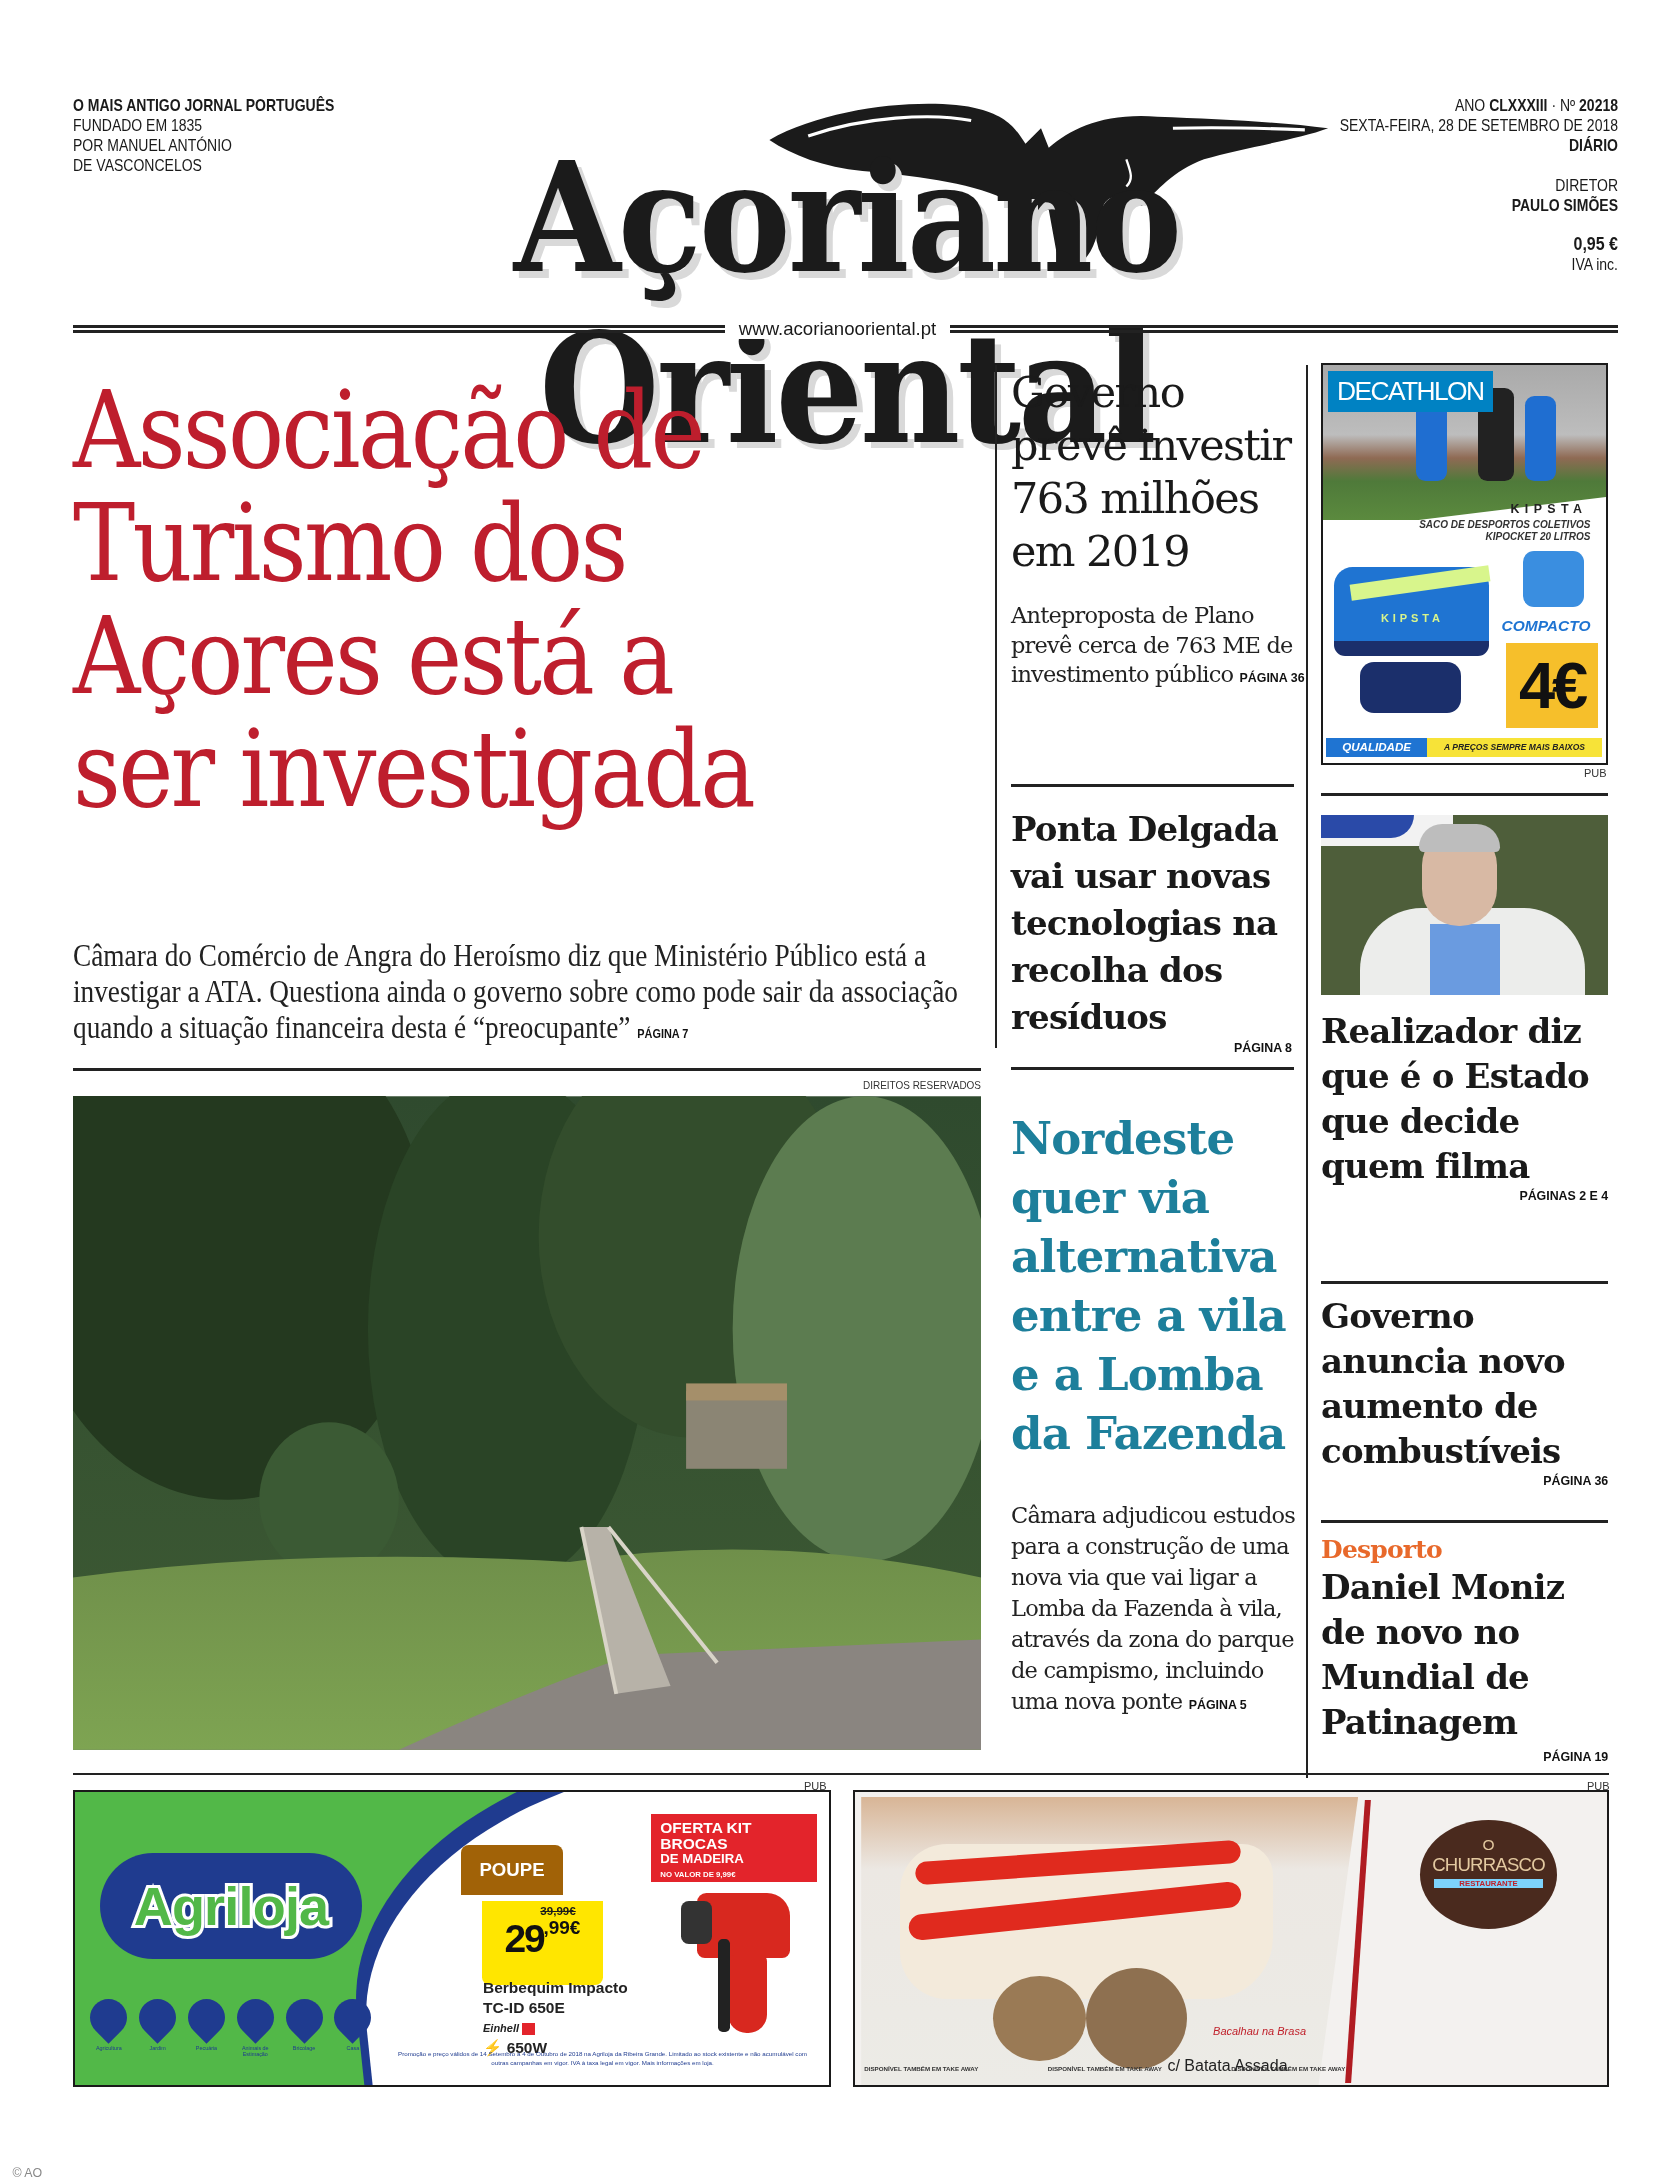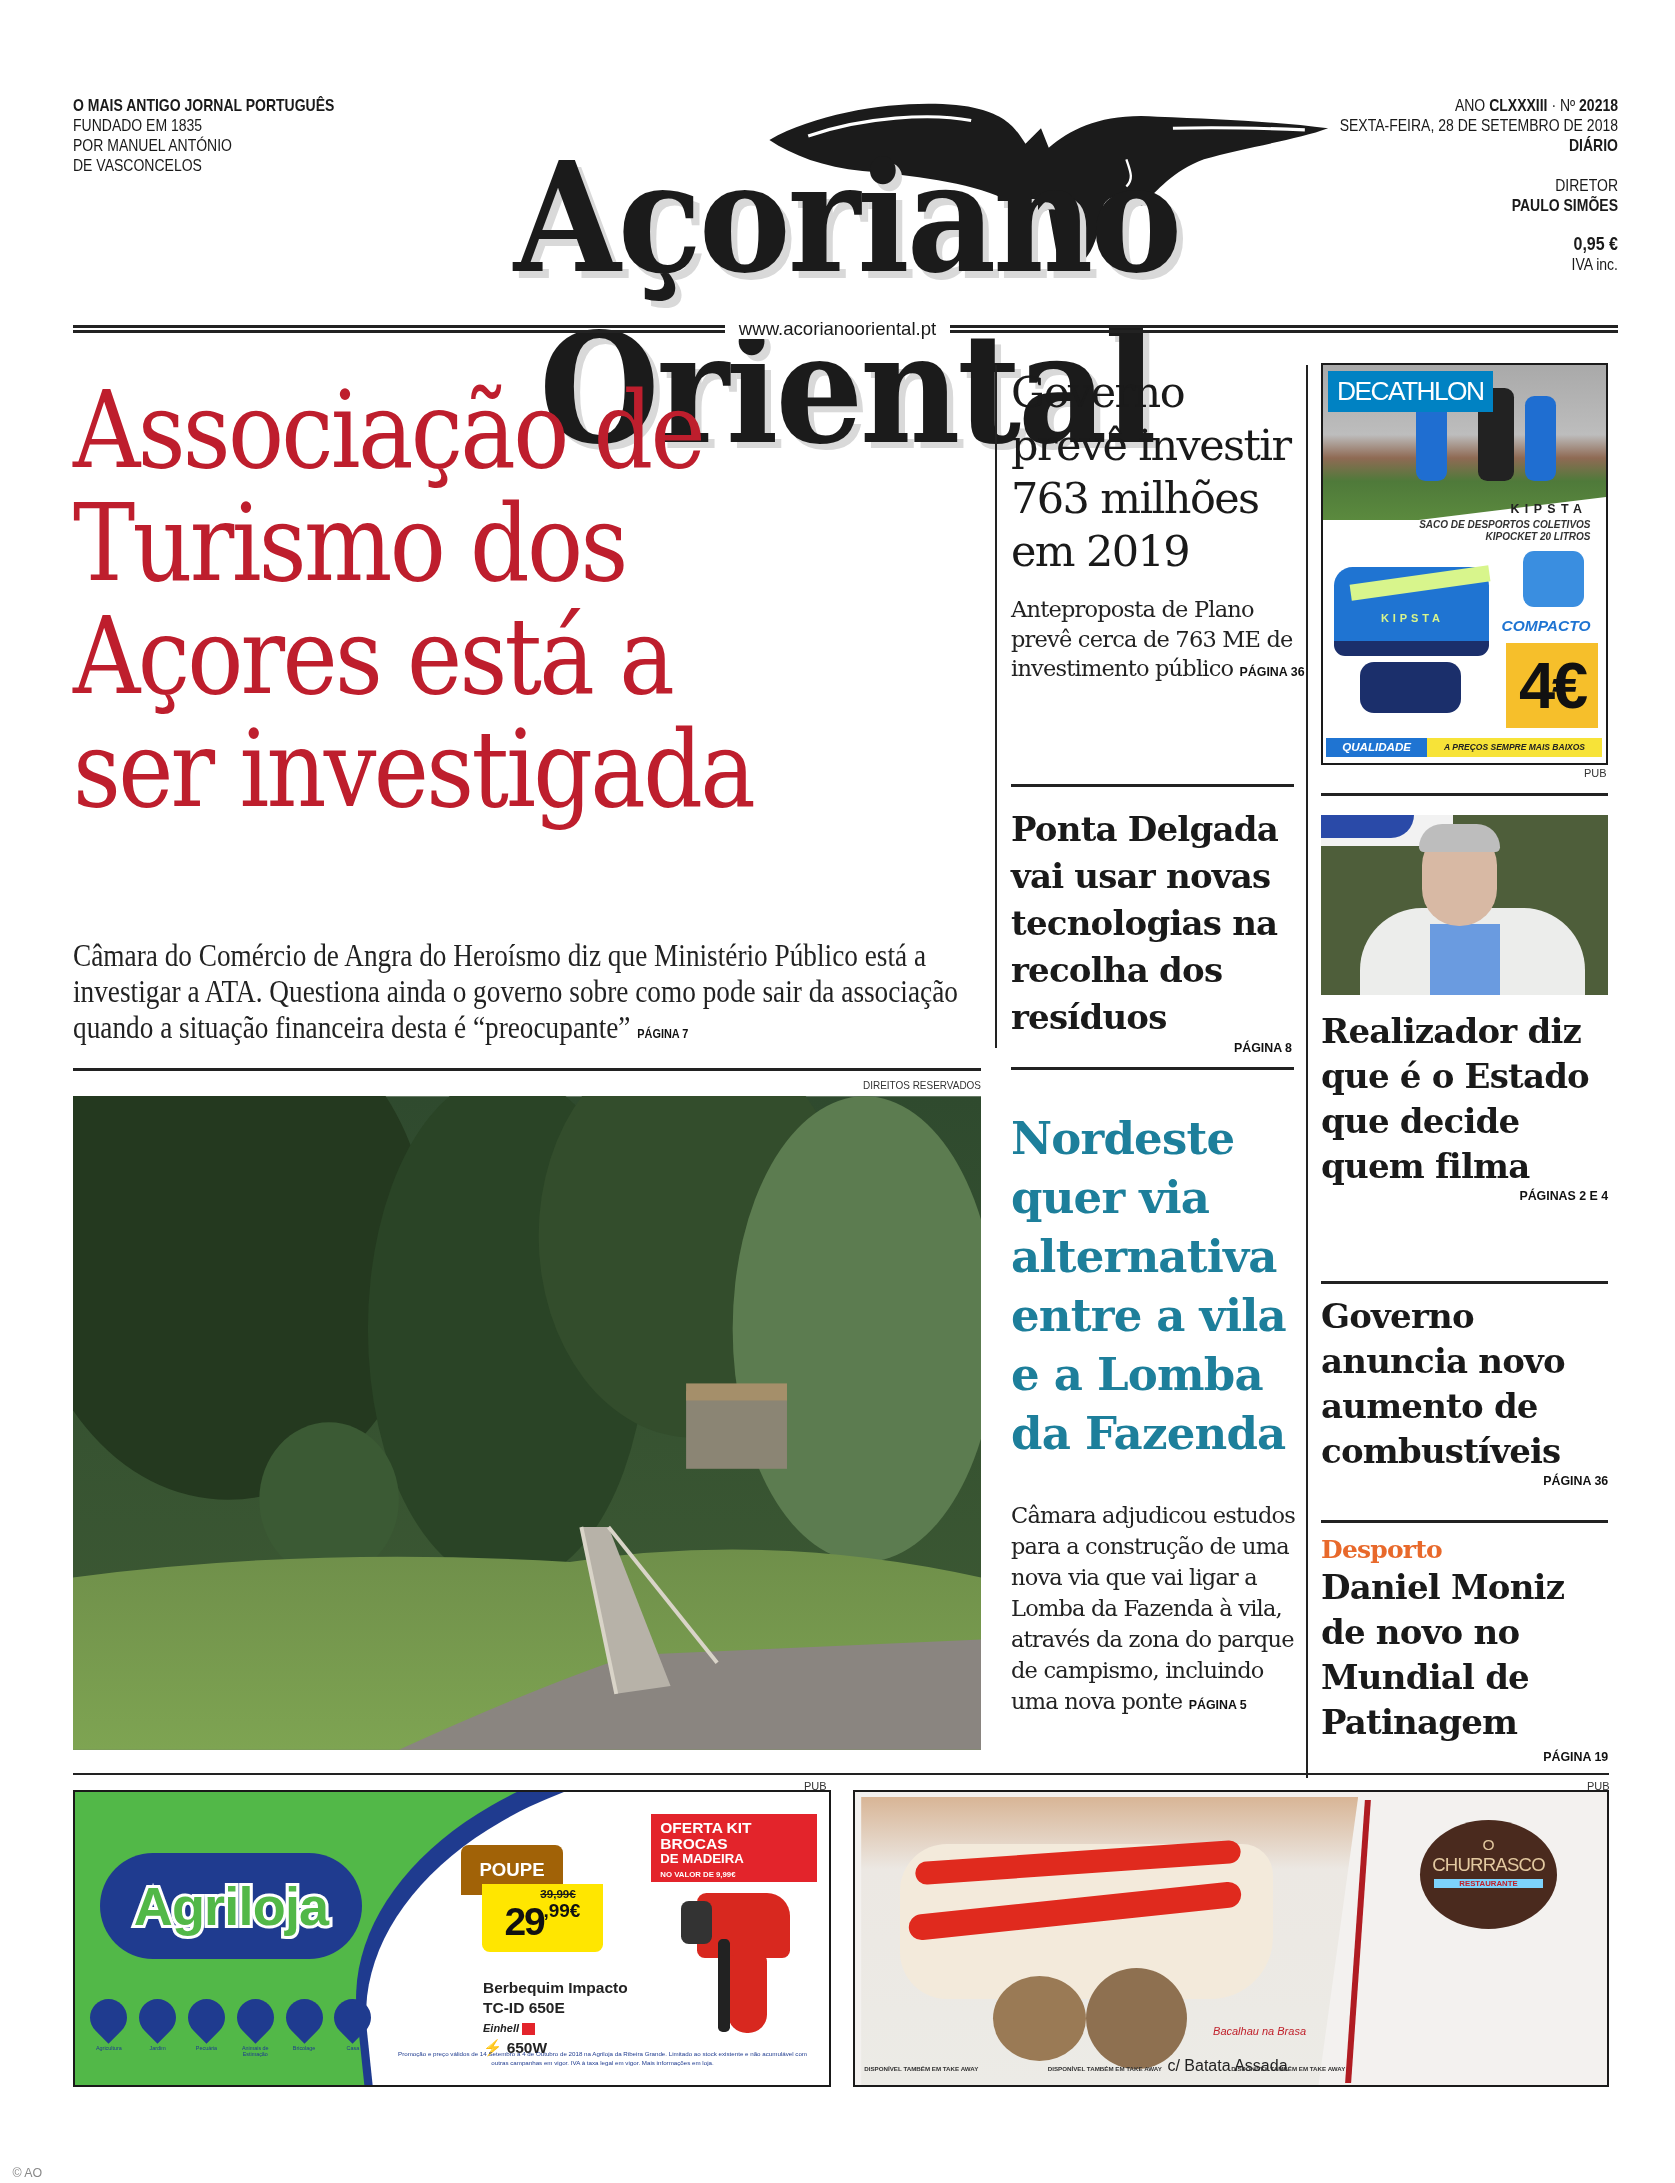--- a/index.html
+++ b/index.html
@@ -125,21 +125,21 @@
     <line x1="655" y1="555" x2="700" y2="770" stroke="#d9d4c8" stroke-width="5"></line>
     <line x1="690" y1="555" x2="830" y2="730" stroke="#d9d4c8" stroke-width="5"></line>
   </svg>
 </div>
 
 <div class="abs vrule" style="left:995px; top:365px; height:683px;"></div>
 <div class="abs vrule" style="left:1306px; top:365px; height:1413px;"></div>
 
 <div class="abs" style="left:1011px; top:366px; width:295px;">
   <div class="mid-h" style="font-size:43px; line-height:53px; font-weight:normal; font-family:'DejaVu Serif',serif; letter-spacing:-1.6px;">Governo prevê investir 763 milhões em 2019</div>
-  <div class="mid-dek" style="margin-top:17px; font-size:22.5px; line-height:29.5px; letter-spacing:-0.8px;">
+  <div class="mid-dek" style="margin-top:23px; font-size:22.5px; line-height:29.5px; letter-spacing:-0.8px;">
     <span>Anteproposta de Plano prevê cerca de 763 ME de investimento público</span>
     <span class="pg">PÁGINA 36</span>
   </div>
 </div>
 <div class="abs hrule" style="left:1011px; top:784px; width:283px;"></div>
 
 <div class="abs" style="left:1011px; top:806px; width:295px;">
   <div class="mid-h" style="font-size:34px; line-height:47px;">Ponta Delgada vai usar novas tecnologias na recolha dos resíduos</div>
   <div class="pg" style="text-align:right; padding-right:14px;">PÁGINA 8</div>
 </div>
@@ -240,21 +240,21 @@
         <div style="width:37px; height:37px; margin:0 auto; background:#1f3b8f; border-radius:50% 50% 50% 0; transform:rotate(-45deg);"></div>
         <div style="font-size:5.4px; color:#1f3b8f; margin-top:9.3px;">Casa</div>
       </div>
   </div>
   <div style="position:absolute; left:576px; top:22px; width:166px; height:68px; background:#e3242b; color:#fff; font-weight:bold; padding:6.2px 9.3px; line-height:15.5px;">
     <div style="font-size:15.5px;">OFERTA KIT BROCAS</div>
     <div style="font-size:13.2px;">DE MADEIRA</div>
     <div style="font-size:7.8px;">NO VALOR DE 9,99€</div>
   </div>
   <div style="position:absolute; left:386px; top:53px; width:102px; height:50px; background:#a16207; color:#fff; font-weight:bold; font-size:18.6px; line-height:50px; text-align:center; border-radius:7.8px 7.8px 0 0;">POUPE 25%</div>
-  <div style="position:absolute; left:407px; top:92px; width:121px; height:68px; background:#ffe600; border-radius:0 0 7.8px 7.8px; text-align:center;">
+  <div style="position:absolute; left:407px; top:109px; width:121px; height:84px; background:#ffe600; border-radius:0 0 7.8px 7.8px; text-align:center;">
     <div style="font-size:11.6px; font-weight:bold; text-decoration:line-through; padding-top:3.1px; padding-left:31px;">39,99€</div>
     <div style="font-weight:bold; color:#111;"><span style="font-size:39px; letter-spacing:-2.3px;">29</span><span style="font-size:19px; vertical-align:top;">,99€</span></div>
   </div>
   <div style="position:absolute; left:408px; top:186px; font-weight:bold; font-size:15.5px; line-height:20px; color:#222;">
     <div>Berbequim Impacto</div>
     <div>TC-ID 650E</div>
     <div style="font-size:11px; font-style:italic;"><span>Einhell</span> <span style="display:inline-block; width:12.4px; height:12.4px; background:#e3242b; vertical-align:middle;"></span></div>
     <div style="font-size:15.5px;"><span>⚡</span> <span>650W</span></div>
   </div>
   <div style="position:absolute; left:606px; top:93px; width:116px; height:155px;">

